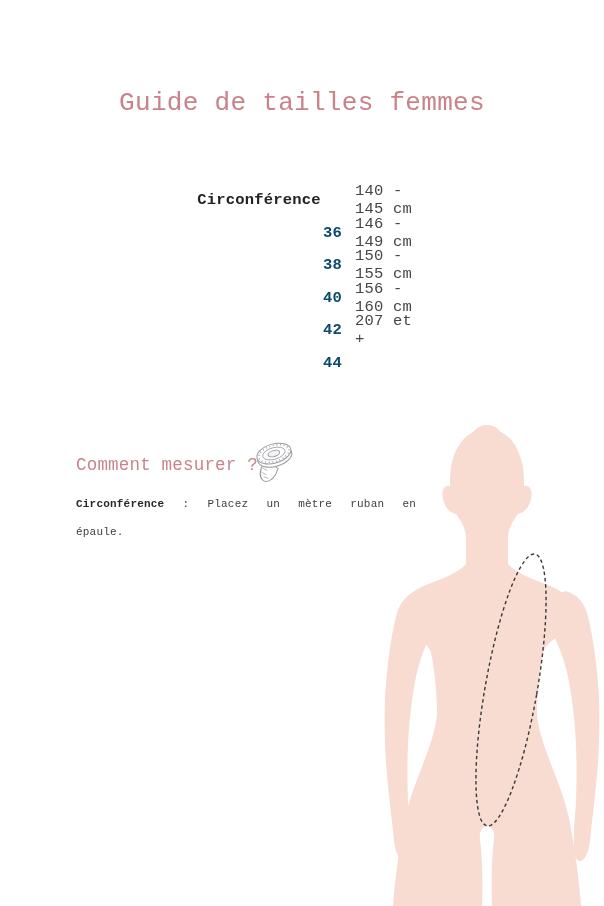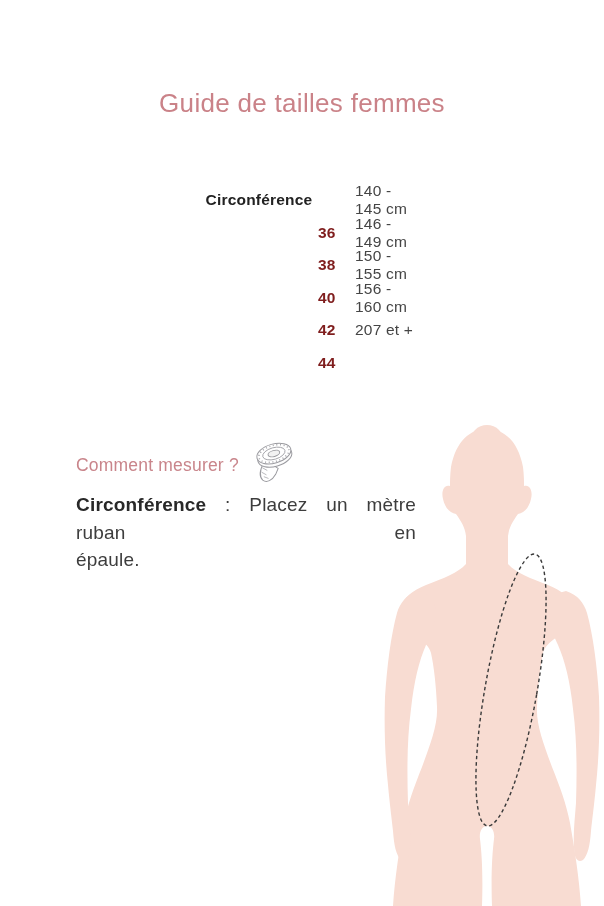--- a/index.html
+++ b/index.html
@@ -1,42 +1,42 @@
 <!DOCTYPE html>
 <html><head>
 <meta charset="utf-8">
 <style>
   html,body{margin:0;padding:0;background:#ffffff;}
   #canvas{
     position:relative;width:604px;height:906px;background:#ffffff;overflow:hidden;
-    font-family:Liberation Sans, sans-serif;
+    font-family:Liberation Mono, monospace;
   }
   
   .page-title{
     position:absolute;top:88px;left:0;width:604px;text-align:center;
     font-size:26px;font-weight:400;letter-spacing:.3px;color:#ca8288;
   }
   
   .size-table{
     position:absolute;left:200px;top:184px;
     display:grid;grid-template-columns:118px 24px 78px;grid-auto-rows:32.5px;
     align-items:center;color:#454545;font-size:15.5px;letter-spacing:.2px;
   }
   .size-table .hdr{font-weight:700;color:#222222;text-align:center;height:36px;display:flex;align-items:center;justify-content:center;}
   .size-table .c1{text-align:left;padding-left:13px;}
-  .size-table .c2{text-align:left;font-weight:700;color:#7f1d1d;}
+  .size-table .c2{text-align:right;font-weight:700;color:#0c4a6e;}
   .size-table .spacer{}
   
   .measure-heading{
     position:absolute;left:76px;top:448px;font-size:17.5px;color:#c9858b;letter-spacing:.2px;margin-top:7px;
   }
   .tape-icon{position:absolute;left:252px;top:439px;width:46px;height:46px;}
   .measure-text{
     position:absolute;left:76px;top:491px;width:340px;
-    font-size:19px;line-height:27.6px;color:#3d3d3d;letter-spacing:.2px;
+    font-size:11px;line-height:27.6px;color:#3d3d3d;letter-spacing:.2px;
   }
   .measure-text .jline{text-align:justify;text-align-last:justify;}
   .measure-text .lastline{text-align:left;}
   .measure-text .lead{font-weight:700;color:#282828;}
   
   .silhouette{position:absolute;left:380px;top:415px;width:224px;height:491px;}
 </style>
 </head>
 <body>
 

